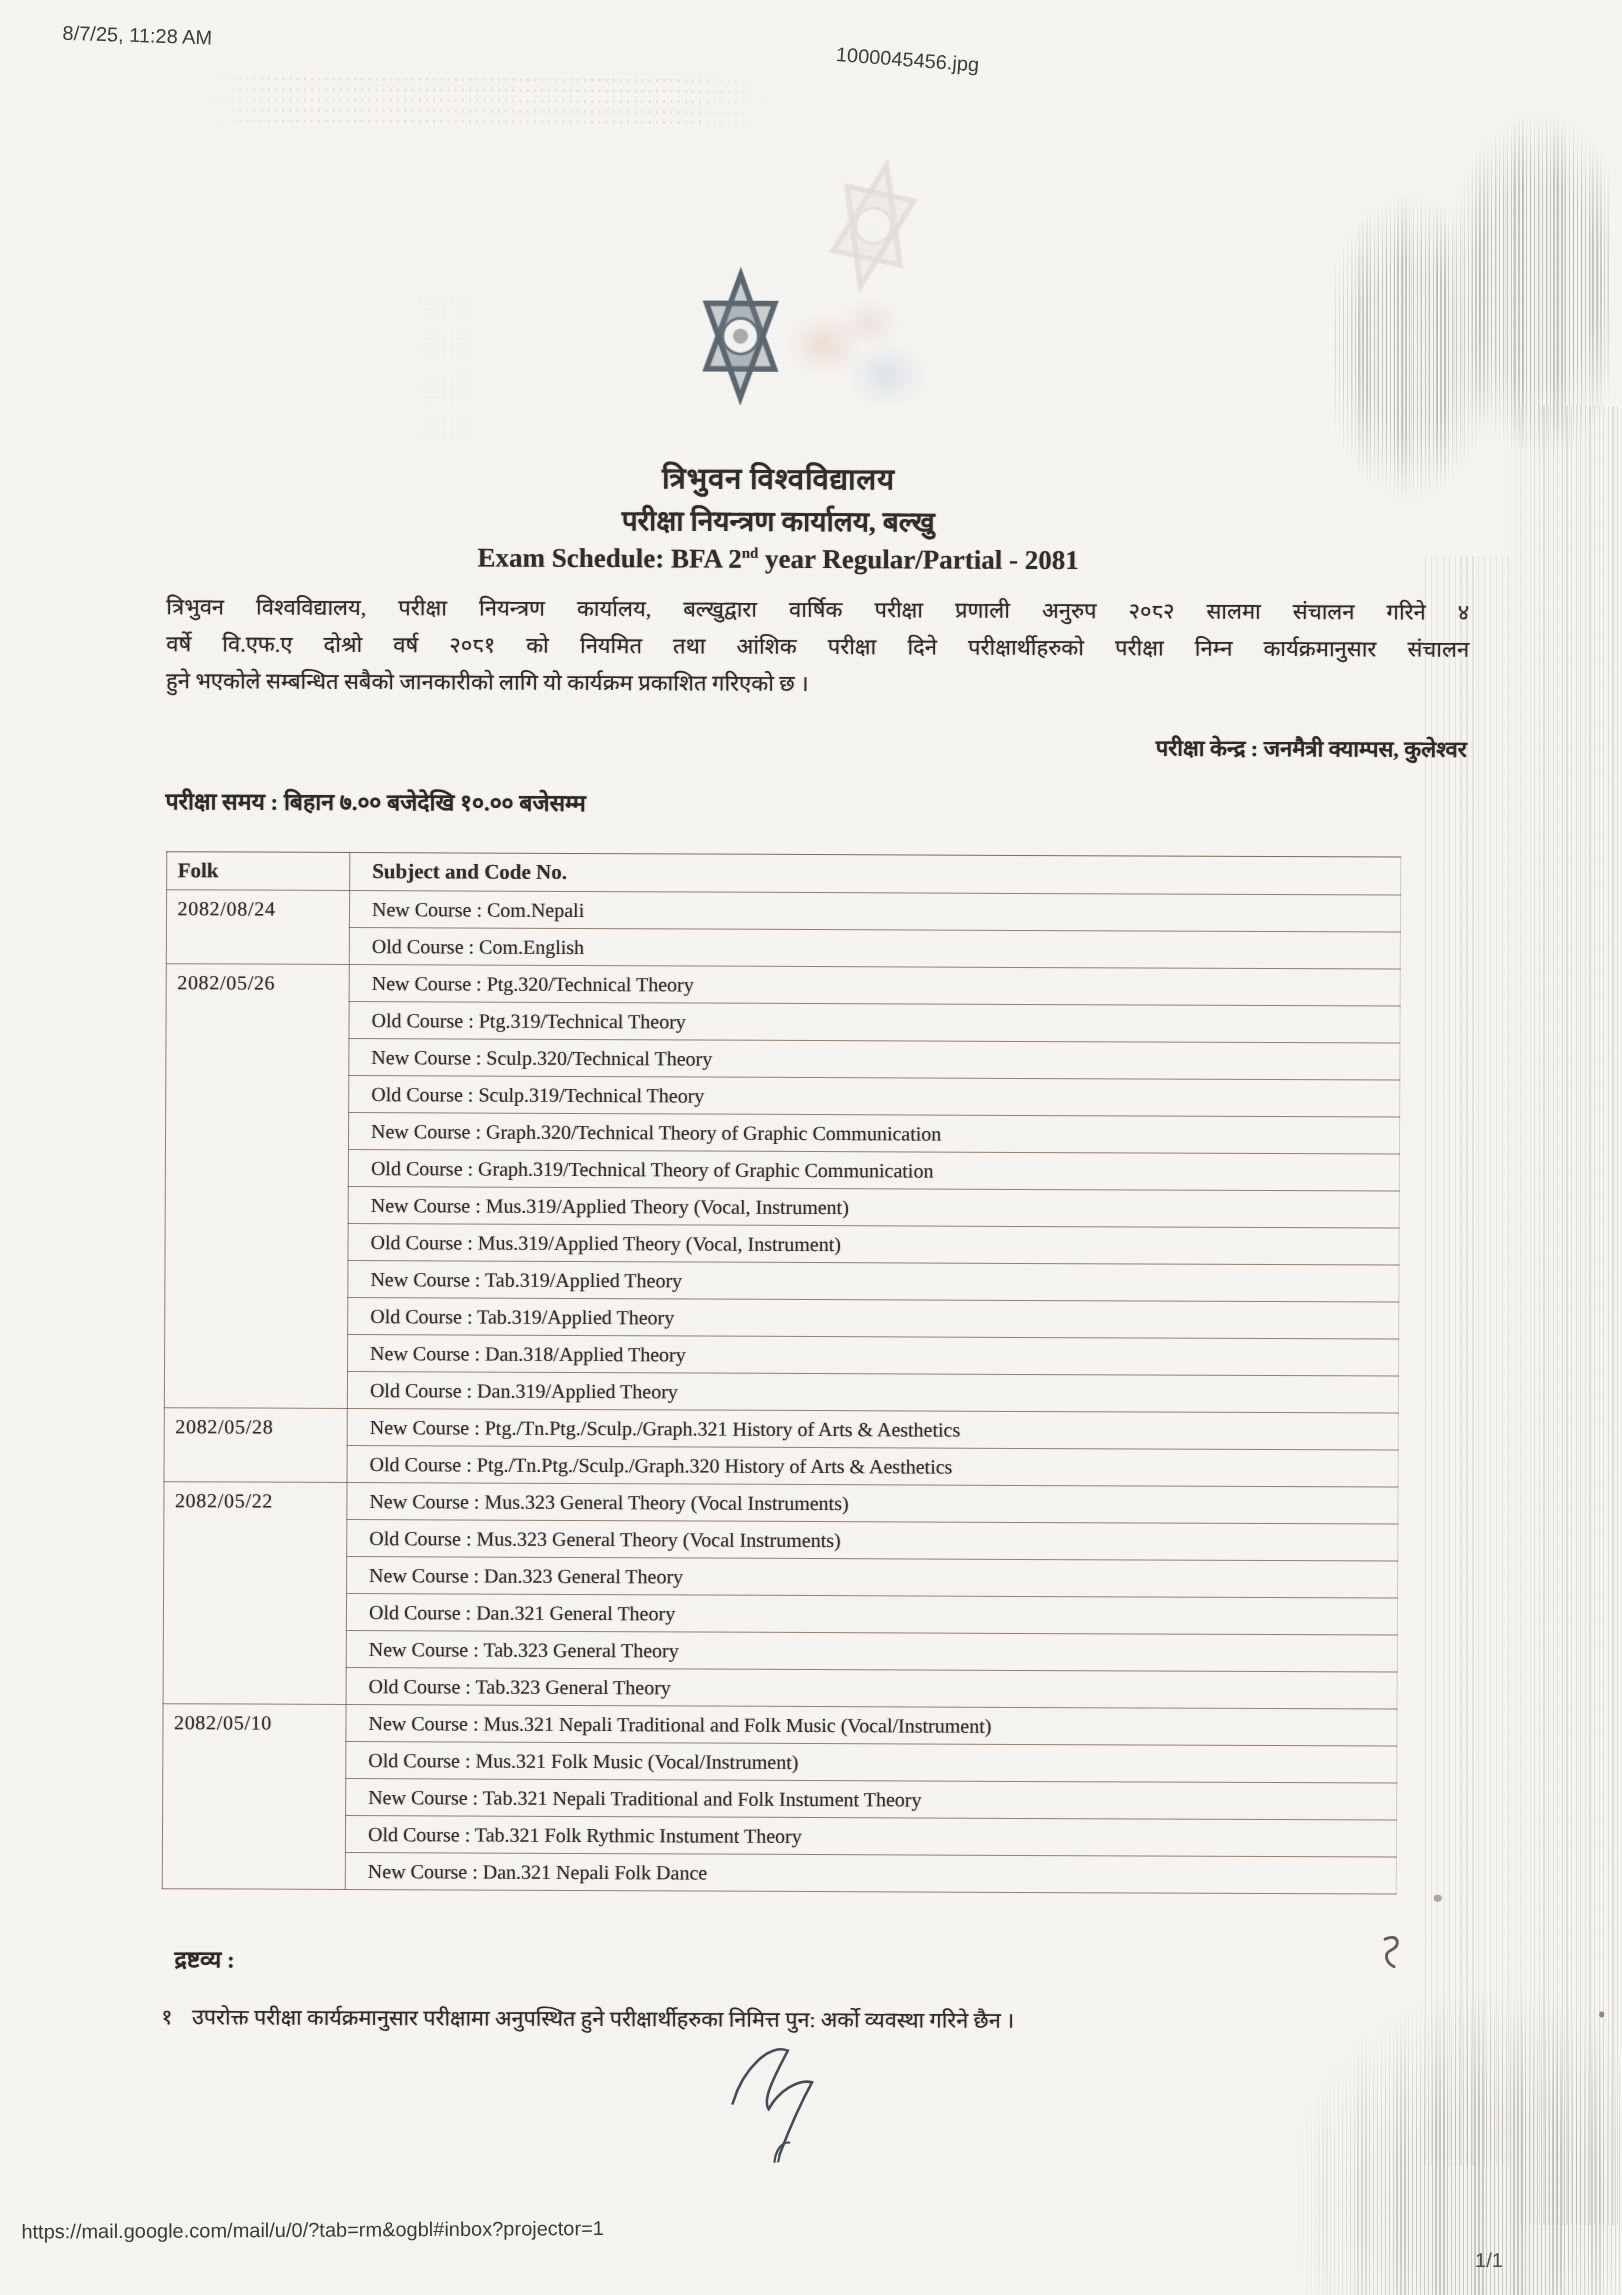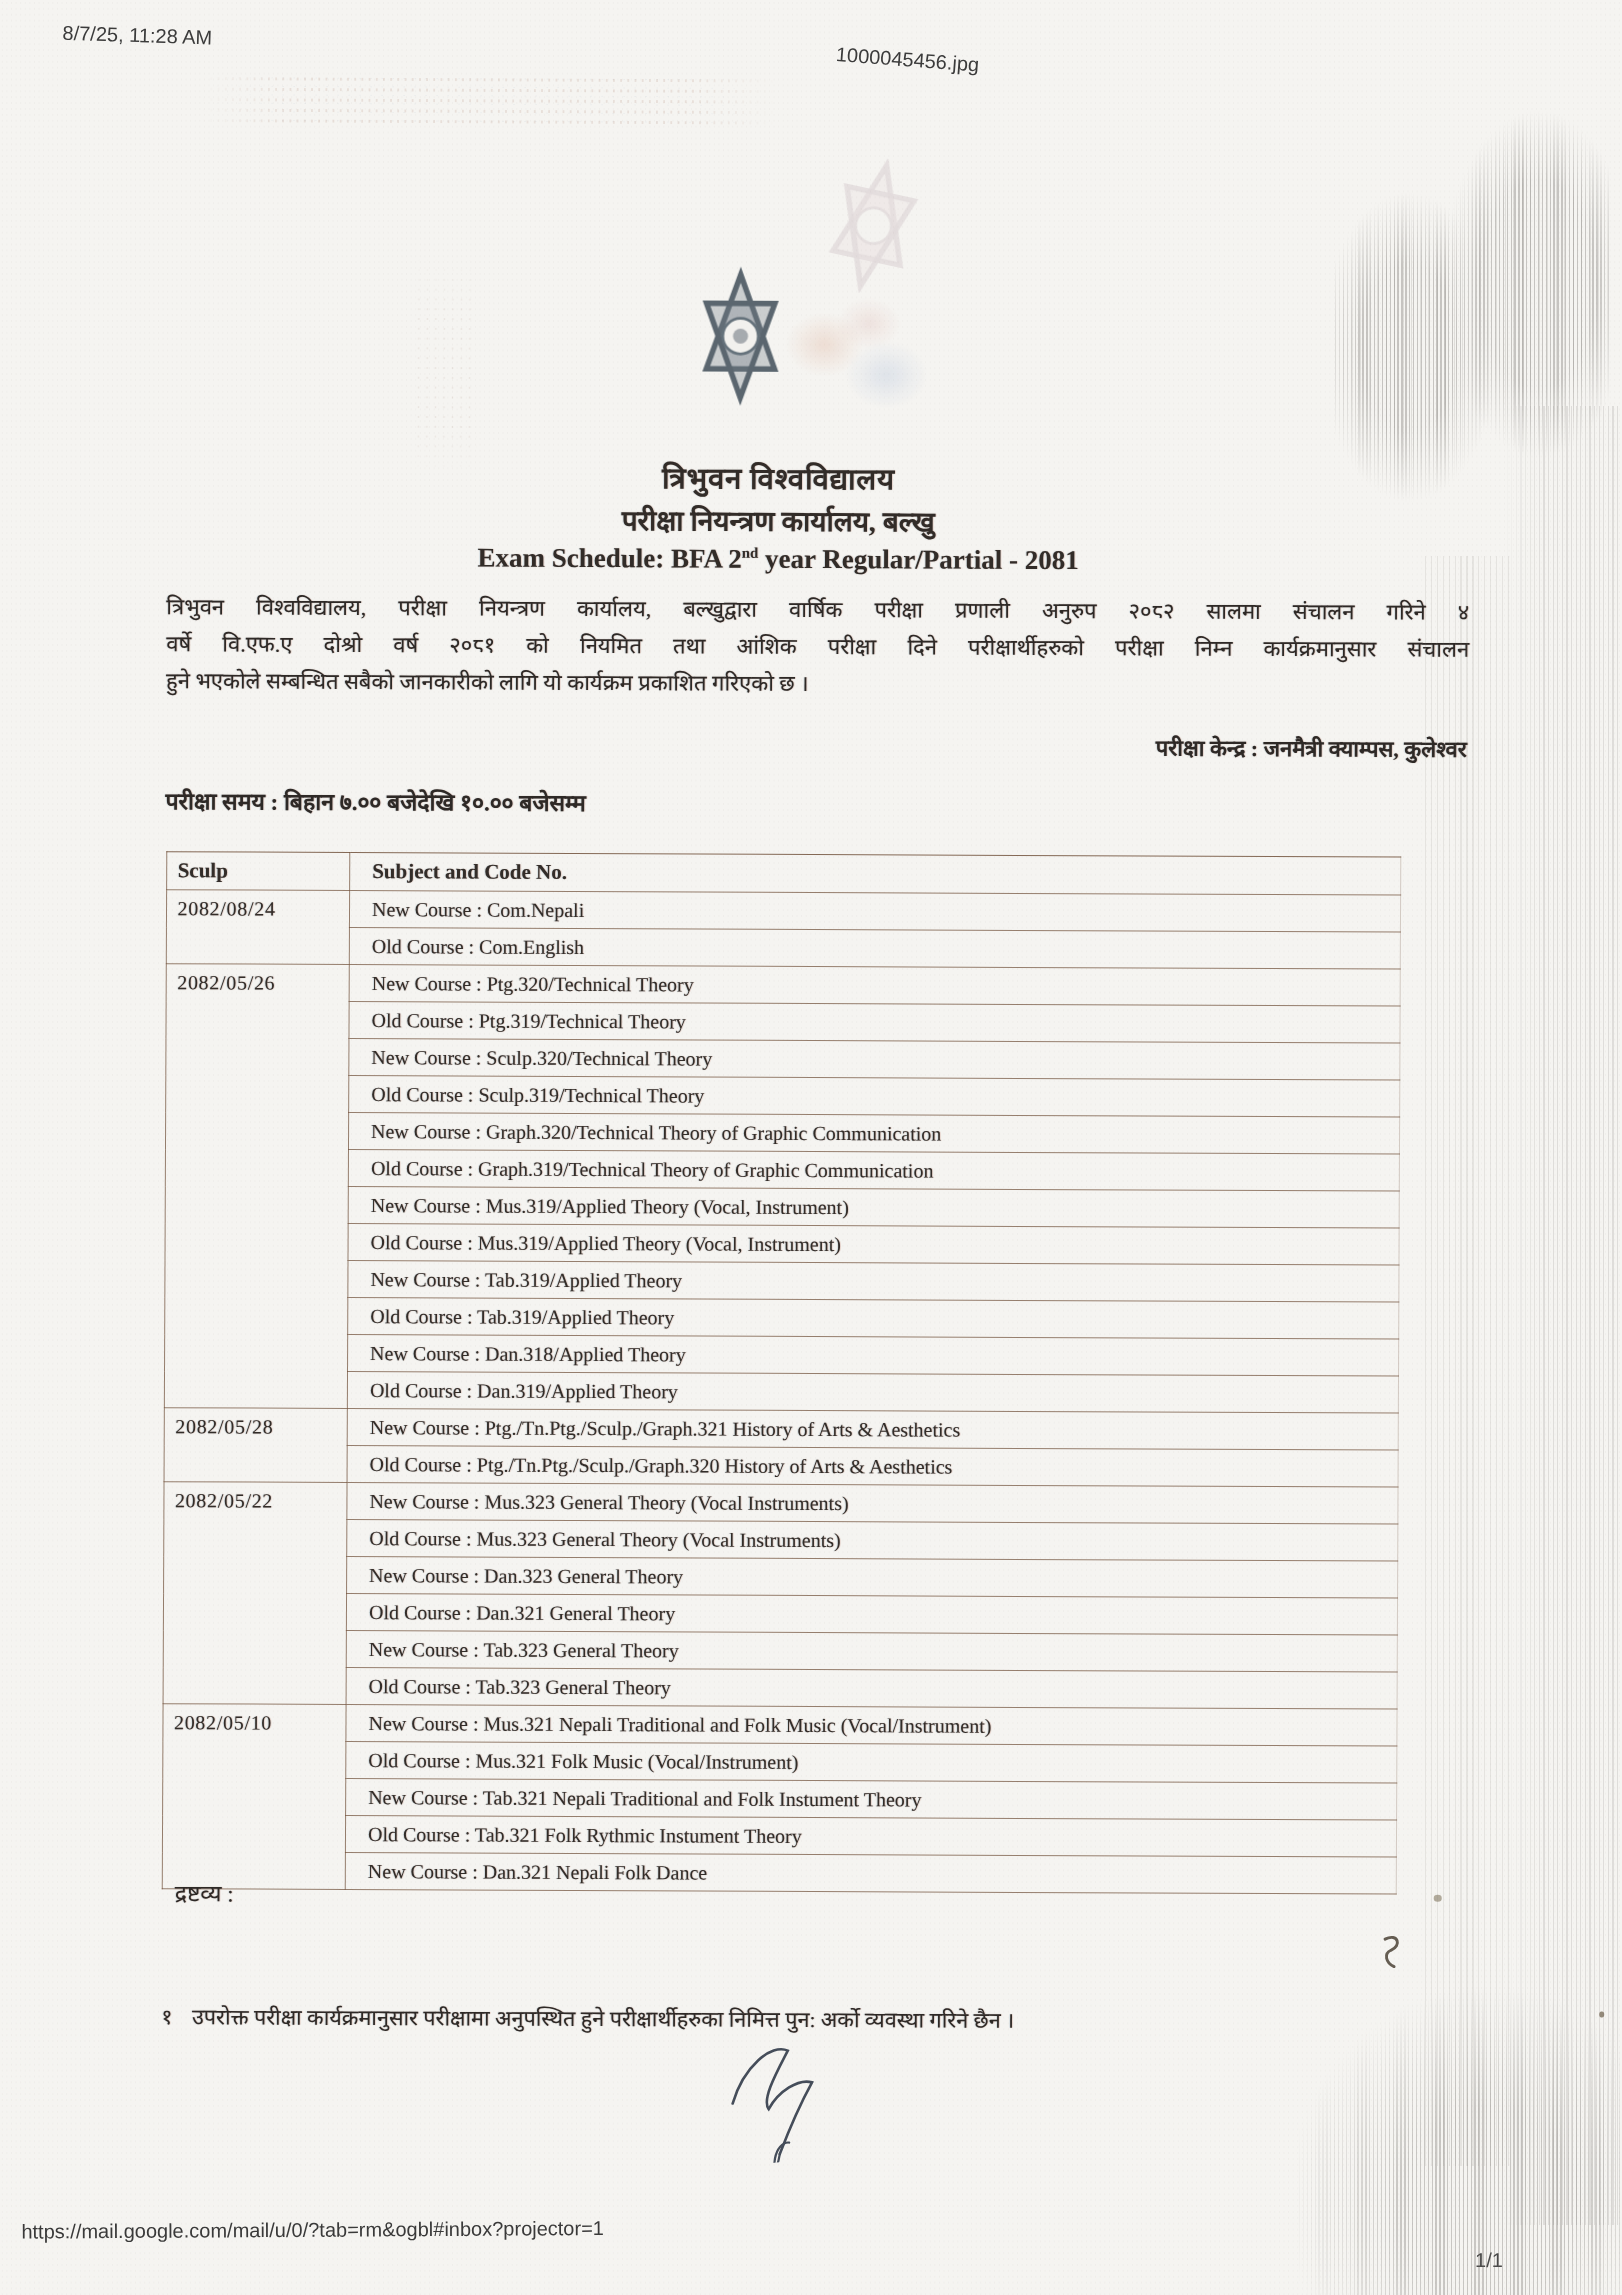--- a/index.html
+++ b/index.html
@@ -62,21 +62,21 @@
   }
   table.schedule th{height:38px; text-align:left; font-weight:bold; padding:0 0 0 10.5px; font-size:21px;}
   table.schedule th.subject-head{padding-left:22px;}
   table.schedule td{height:37px;}
   td.date-cell{vertical-align:top; padding:6.5px 0 0 10.5px; letter-spacing:0.7px;}
   td.subject-cell{padding-left:22px;}
   table.schedule tr:first-child th{border-top-color:rgba(112,80,58,.85);}
   table.schedule td:last-child, table.schedule th:last-child{border-right-color:rgba(112,80,58,.25);}
 
   
-  .note-label{left:178px; top:1879px; font-weight:normal; font-size:23px;}
+  .note-label{left:178px; top:1945px; font-weight:bold; font-size:23px;}
   .note-line{left:165px; top:2004px; width:1309px; font-size:21.6px; display:flex; gap:19.6px;}
 
   
   .signature{left:713px; top:2036px; width:140px; height:126px; transform:rotate(-6deg); opacity:.9;}
   .scribble{left:1382px; top:1930px; width:30px; height:42px; opacity:.85;}
   .speck1{left:1603px; top:2008px; width:4.6px; height:5.9px; border-radius:50%; background:rgba(95,82,58,.65);}
   .speck2{left:1437px; top:1892px; width:7.9px; height:6.5px; border-radius:50%; background:rgba(110,95,70,.5);}
 
   
   .noise{pointer-events:none;}
@@ -154,21 +154,21 @@
     <div class="abs center-line ink">परीक्षा केन्द्र : जनमैत्री क्याम्पस, कुलेश्वर</div>
     <div class="abs time-line ink">परीक्षा समय : बिहान ७.०० बजेदेखि १०.०० बजेसम्म</div>
 
     <table class="schedule ink">
       <colgroup>
           <col style="width:183px">
           <col>
         </colgroup>
       <thead>
         <tr>
-          <th>Sculp</th>
+          <th>Folk</th>
           <th class="subject-head">Subject and Code No.</th>
         </tr>
       </thead>
       <tbody>
           <tr>
             <td class="date-cell" rowspan="2">2082/08/24</td>
             <td class="subject-cell">New Course : Com.Nepali</td>
           </tr>
           <tr>
             <td class="subject-cell">Old Course : Com.English</td>

